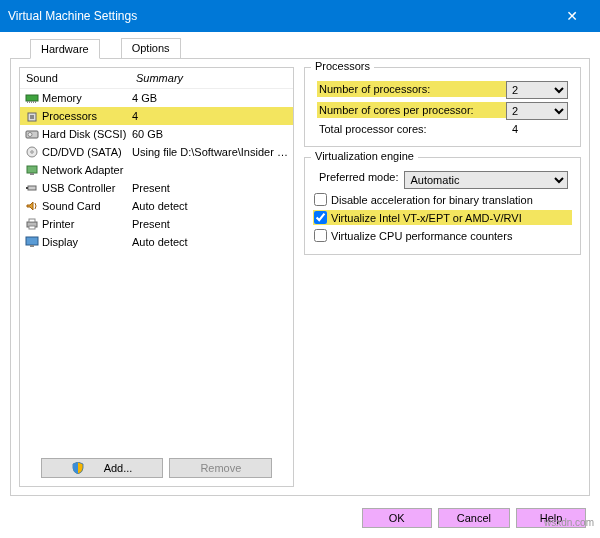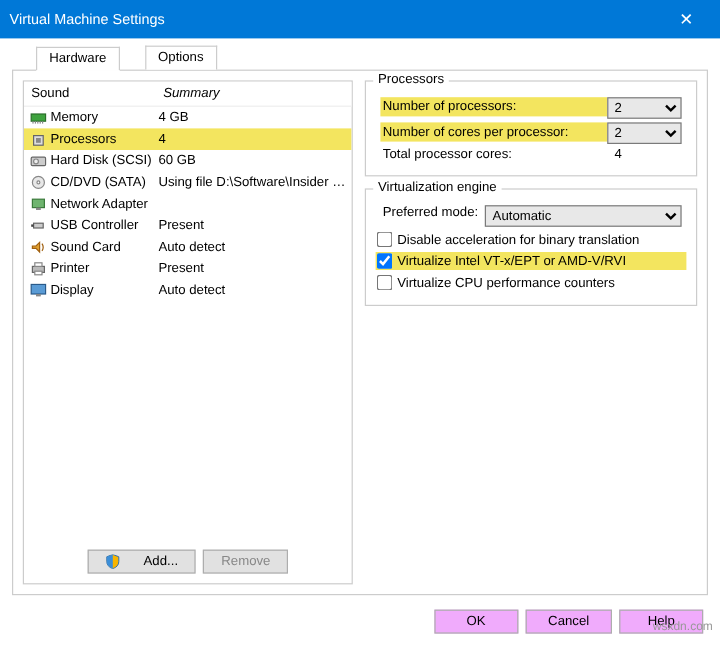--- a/index.html
+++ b/index.html
@@ -17,21 +17,21 @@
 .list-header { display: flex; background: #fff; border-bottom: 1px solid #eee; }
 .list-header .col { padding: 4px 6px; font-weight: normal; }
 .col-device { width: 110px; }
 .col-summary { flex: 1; font-style: italic; }
 .device-row { display: flex; padding: 2px 4px; align-items: center; cursor: pointer; }
 .device-row.selected { background: #f3e55f; }
 .device-row .icon { width: 16px; height: 14px; display: inline-flex; align-items: center; justify-content: center; margin-right: 2px; }
 .device-row .dev-name { width: 90px; white-space: nowrap; overflow: hidden; text-overflow: ellipsis; }
 .device-row .dev-summary { flex: 1; white-space: nowrap; overflow: hidden; text-overflow: ellipsis; }
 .left-buttons { display: flex; justify-content: center; gap: 6px; padding: 8px 4px; }
-.left-buttons button { padding: 3px 14px; border: 1px solid #adadad; background: #e1e1e1; cursor: pointer; display: flex; align-items: center; gap: 20px; justify-content: center; }
+.left-buttons button { padding: 3px 30px; border: 1px solid #adadad; background: #e1e1e1; cursor: pointer; display: flex; align-items: center; gap: 20px; justify-content: center; }
 .left-buttons button:disabled { color: #888; cursor: default; }
 .right-panel { flex: 1; display: flex; flex-direction: column; gap: 10px; }
 .group { border: 1px solid #ccc; padding: 10px 8px 8px 8px; position: relative; }
 .group .legend { position: absolute; top: -8px; left: 6px; background: #fff; padding: 0 4px; }
 .field-row { display: flex; align-items: flex-start; margin: 3px 4px; }
 .field-row .label { flex: 1; padding-left: 2px; }
 .field-row .label.hl { background: #f3e55f; padding: 2px; }
 .field-row select { width: 62px; border: 1px solid #7a7a7a; background: #e8e8e8; padding: 1px; cursor: pointer; }
 .field-row select.wide { width: 130px; }
 .field-row .value { width: 60px; padding-left: 4px; }

